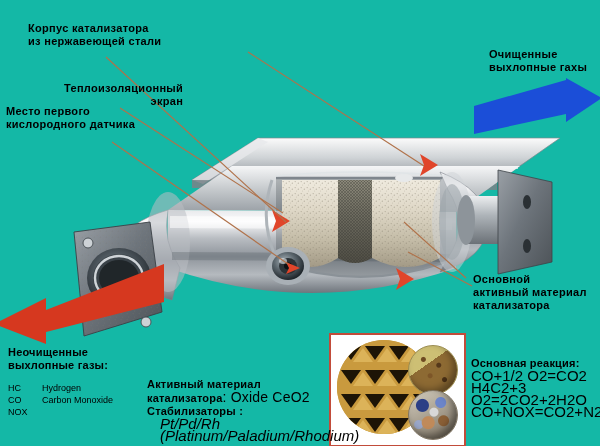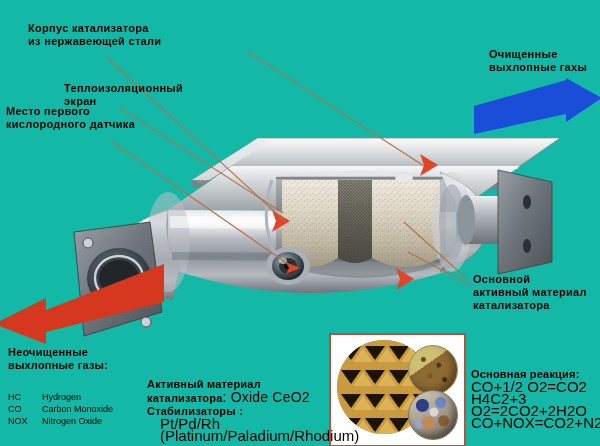--- a/index.html
+++ b/index.html
@@ -27,26 +27,26 @@
     white-space:pre-line;
     z-index:40;
   }
 
   .blk{position:absolute;z-index:40;color:#000;}
   .blk .hd{
     font-weight:bold;font-size:11px;line-height:13px;letter-spacing:.2px;
     white-space:pre-line;
   }
   .blk .sub{font-weight:normal;font-size:15px;line-height:12px;}
-  .blk .rowtbl{margin-top:19px;font-weight:normal;font-size:9px;line-height:12px;}
+  .blk .rowtbl{margin-top:10px;font-weight:normal;font-size:9px;line-height:12px;}
   .blk .rowtbl .r{display:flex;}
   .blk .rowtbl .k{width:34px;flex:0 0 34px;}
   .blk .rowtbl .v{flex:1 1 auto;}
   .inline-val{font-weight:normal;font-size:14px;}
-  .indent{padding-left:13px;}
+  .indent{padding-left:13px;font-style:italic;}
 
   
   #assembly{position:absolute;left:0;top:0;width:600px;height:446px;z-index:10;}
 
   
   #inset{
     position:absolute;
     left:329px;top:333px;width:133px;height:110px;
     border:2px solid #c24c3a;
     background:#ffffff;
@@ -247,21 +247,21 @@
       <line x1="466" y1="278" x2="404" y2="222"></line>
 
       <line x1="472" y1="286" x2="408" y2="252"></line>
     </g>
   </svg>
 
   <div class="lbl" style="left:28px;top:22px;">Корпус катализатора
 из нержавеющей стали</div>
 
 
-  <div class="lbl" style="left:64px;top:82px;text-align:left;">Теплоизоляционный
+  <div class="lbl" style="left:64px;top:82px;text-align:right;">Теплоизоляционный
 экран</div>
 
   <div class="lbl" style="left:6px;top:105px;">Место первого
 кислородного датчика</div>
 
   <div class="lbl" style="left:473px;top:273px;">Основной
 активный материал
 катализатора</div>
 
   <div class="lbl" style="left:489px;top:48px;">Очищенные
@@ -274,33 +274,32 @@
       <div class="r">
         <div class="k">HC</div>
         <div class="v">Hydrogen</div>
       </div>
       <div class="r">
         <div class="k">CO</div>
         <div class="v">Carbon Monoxide</div>
       </div>
       <div class="r">
         <div class="k">NOX</div>
-        <div class="v">Nitrogen Oxide</div>
       </div>
     </div>
   </div>
 
   <div class="blk" style="left:147px;top:378px;width:180px;">
     <div class="hd">Активный материал</div>
     <div class="hd"><span>катализатора</span><span class="inline-val">: Oxide CeO2</span></div>
     <div class="hd">Стабилизаторы :</div>
     <div class="sub indent">Pt/Pd/Rh (Platinum/Paladium/Rhodium)</div>
   </div>
 
-  <div class="blk" style="left:471px;top:357px;width:128px;margin-top:11px;">
+  <div class="blk" style="left:471px;top:357px;width:128px;">
     <div class="hd">Основная реакция:</div>
     <div class="sub">CO+1/2 O2=CO2</div>
     <div class="sub">H4C2+3 O2=2CO2+2H2O</div>
     <div class="sub">CO+NOX=CO2+N2</div>
   </div>
 
   <div id="inset">
     <div id="honeycomb">
       <svg viewBox="0 0 94 94" style="width:94px;height:94px;display:block;">
         <rect width="94" height="94" fill="#c99a3e"></rect>

